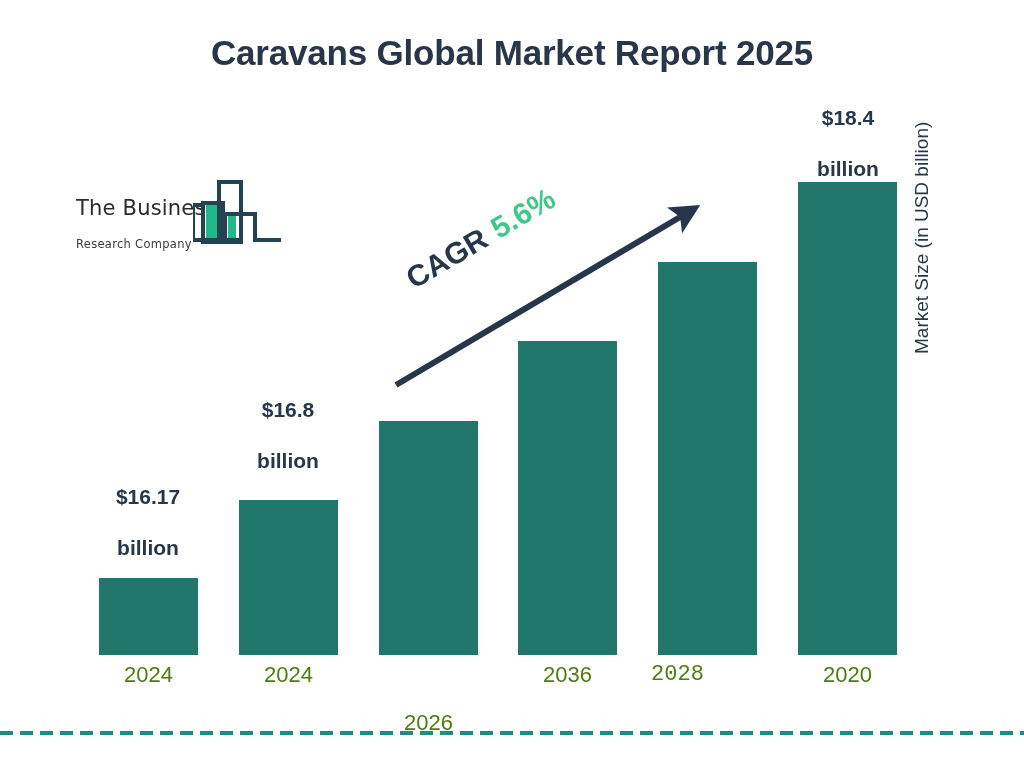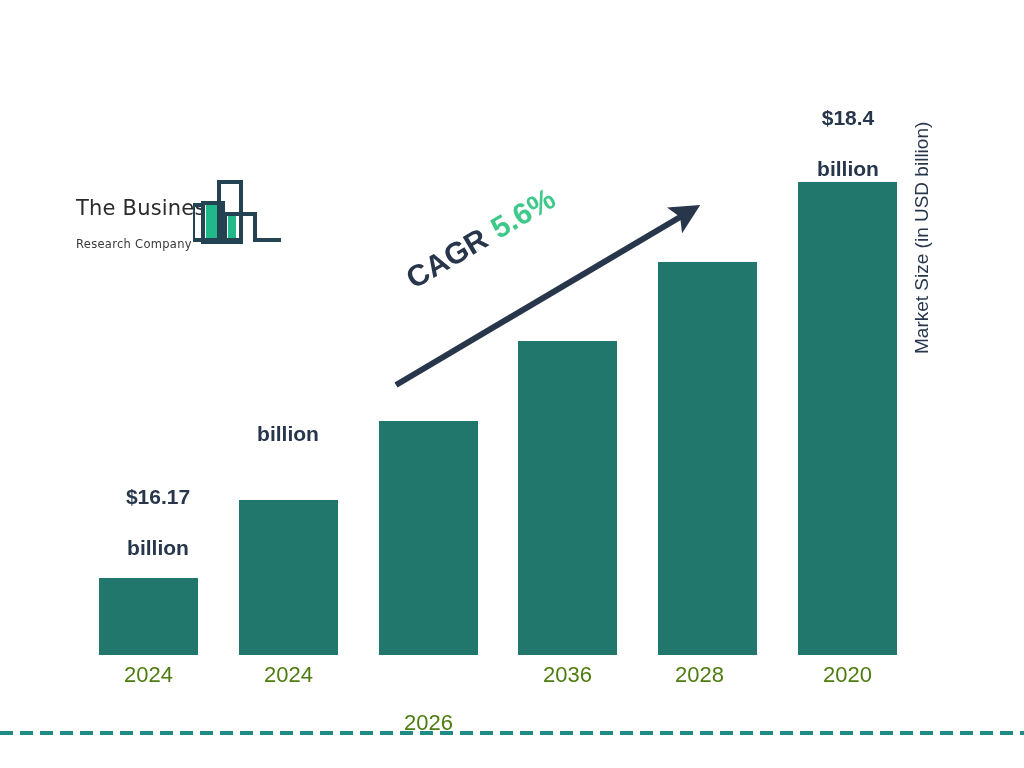--- a/index.html
+++ b/index.html
@@ -158,20 +158,21 @@
       #1e8c84 0px, #1e8c84 13px,
       rgba(255,255,255,0) 13px, rgba(255,255,255,0) 20px
     );
   }
 </style>
 </head>
 <body>
 
 <div id="page">
 
+  <div id="chart-title">Caravans Global Market Report 2025</div>
 
   <div id="logo">
     <div id="logo-text">
       <div id="logo-line1">The Business</div>
       <div id="logo-line2">Research Company</div>
     </div>
     <svg id="logo-mark" viewBox="0 0 93 70">
 
       <rect x="13" y="27" width="14" height="37" fill="#1FB98A"></rect>
       <rect x="35" y="38" width="8" height="26" fill="#1FB98A"></rect>
@@ -189,39 +190,40 @@
 
   <div id="plot">
 
     <div class="bar" style="left:99px;  top:578px; height:77px;"></div>
     <div class="bar" style="left:239px; top:500px; height:155px;"></div>
     <div class="bar" style="left:379px; top:421px; height:234px;"></div>
     <div class="bar" style="left:518px; top:341px; height:314px;"></div>
     <div class="bar" style="left:658px; top:262px; height:393px;"></div>
     <div class="bar" style="left:798px; top:182px; height:473px;"></div>
 
-    <div class="bar-value" style="left:88px; top:483px;">
+    <div class="bar-value" style="left:78px; top:483px;">
       <span class="v-amount">$16.17</span>
       <span class="v-unit">billion</span>
     </div>
 
     <div class="bar-value" style="left:218px; top:396px;">
+      <span class="v-amount">$16.8</span>
       <span class="v-unit">billion</span>
     </div>
 
     <div class="bar-value" style="left:778px; top:104px;">
       <span class="v-amount">$18.4</span>
       <span class="v-unit">billion</span>
     </div>
 
     <div class="tick-label" style="left:99px;">2024</div>
     <div class="tick-label" style="left:239px;">2024</div>
     <div class="tick-label" style="left:379px;margin-top:48px;">2026</div>
     <div class="tick-label" style="left:518px;">2036</div>
-    <div class="tick-label" style="left:650px;">2028</div>
+    <div class="tick-label" style="left:628px;font-family:Liberation Mono, monospace;">2028</div>
     <div class="tick-label" style="left:798px;">2020</div>
 
     <div id="y-axis-title">Market Size (in USD billion)</div>
 
     <svg id="cagr-arrow" viewBox="0 0 340 220">
       <defs>
         <marker id="arrowhead" markerWidth="5" markerHeight="5" refX="3.4" refY="2.5" orient="auto">
           <path d="M0,0 L5,2.5 L0,5 L1.1,2.5 Z" fill="#27364B"></path>
         </marker>
       </defs>

